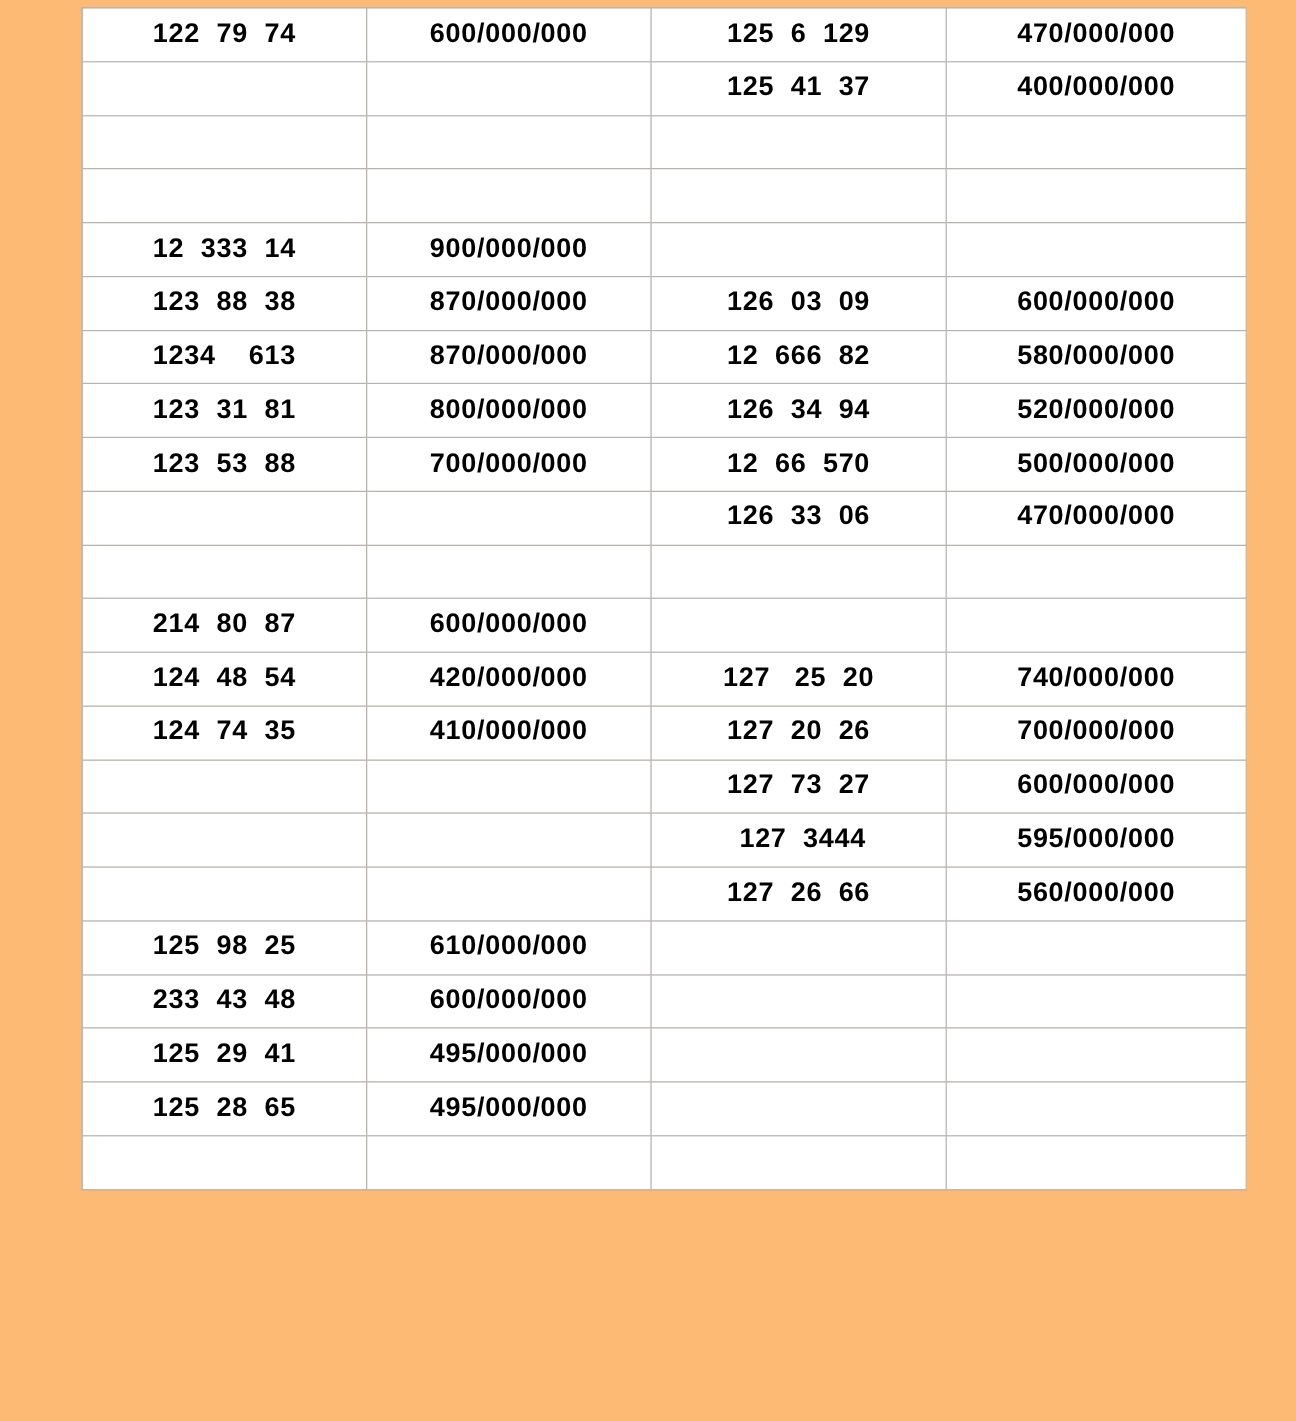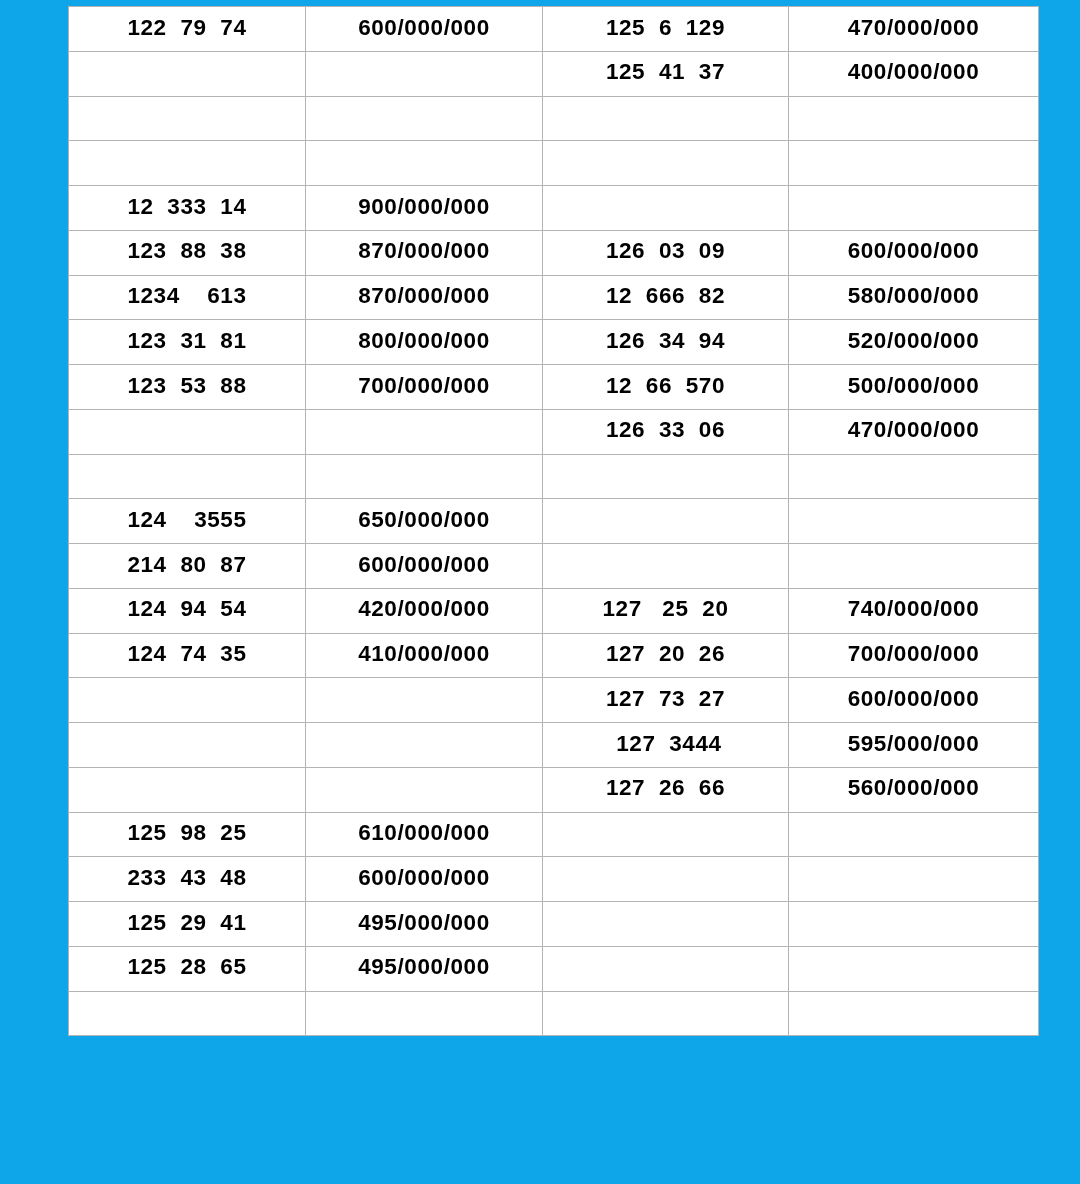--- a/index.html
+++ b/index.html
@@ -11,21 +11,21 @@
     width: 1080px;
     height: 1184px;
     font-family: "Liberation Sans", sans-serif;
     -webkit-font-smoothing: antialiased;
   }
 
   #sheet {
     position: relative;
     width: 1080px;
     height: 1184px;
-    background: #0ea5e9;
+    background: #fdba74;
     overflow: hidden;
   }
 
   table.grid {
     position: absolute;
     left: 68px;
     top: 6px;
     width: 970px;
     border-collapse: collapse;
     table-layout: fixed;
@@ -128,33 +128,27 @@
           <td>126  33  06</td>
           <td>470/000/000</td>
         </tr>
         <tr>
           <td class="empty"></td>
           <td class="empty"></td>
           <td class="empty"></td>
           <td class="empty"></td>
         </tr>
         <tr>
-          <td>124    3555</td>
-          <td>650/000/000</td>
-          <td class="empty"></td>
-          <td class="empty"></td>
-        </tr>
-        <tr>
           <td>214  80  87</td>
           <td>600/000/000</td>
           <td class="empty"></td>
           <td class="empty"></td>
         </tr>
         <tr>
-          <td>124  94  54</td>
+          <td>124  48  54</td>
           <td>420/000/000</td>
           <td>127   25  20</td>
           <td>740/000/000</td>
         </tr>
         <tr>
           <td>124  74  35</td>
           <td>410/000/000</td>
           <td>127  20  26</td>
           <td>700/000/000</td>
         </tr>

